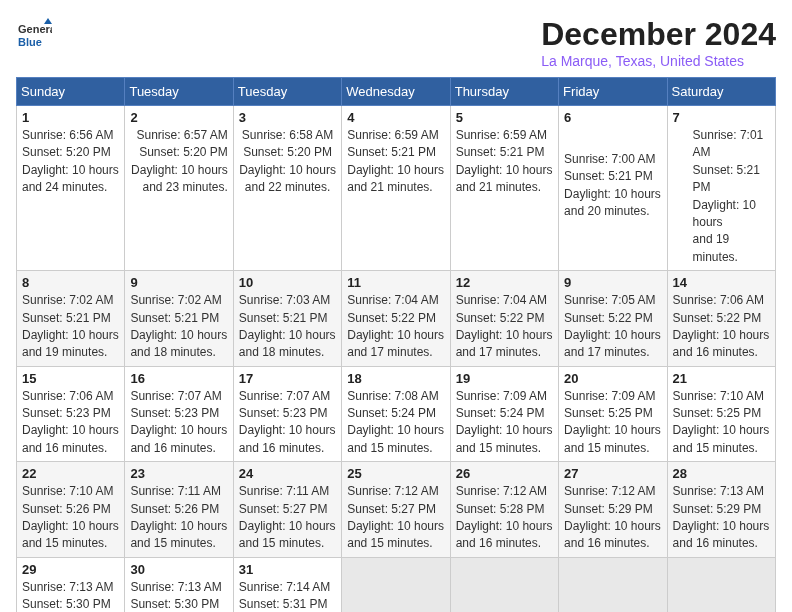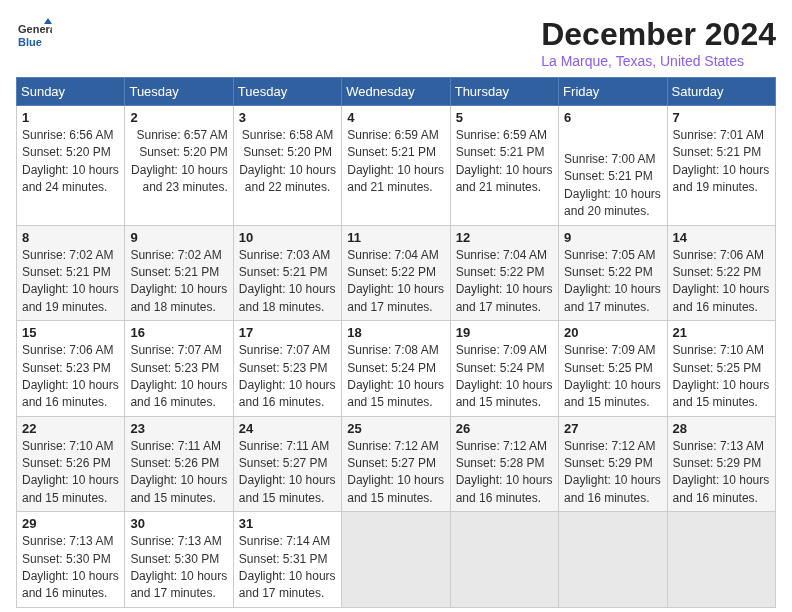--- a/index.html
+++ b/index.html
@@ -147,21 +147,21 @@
         </td>
         <td>
           <span class="day-number">6</span>
           <div class="day-info" style="white-space: pre-line; margin-top: 26px;">Sunrise: 7:00 AM
 Sunset: 5:21 PM
 Daylight: 10 hours
 and 20 minutes.</div>
         </td>
         <td>
           <span class="day-number">7</span>
-          <div class="day-info" style="white-space: pre-line;">Sunrise: 7:01 AM
+          <div class="day-info" style="white-space: pre-line; margin-left: 20px;">Sunrise: 7:01 AM
 Sunset: 5:21 PM
 Daylight: 10 hours
 and 19 minutes.</div>
         </td>
       </tr>
       <tr>
         <td>
           <span class="day-number">8</span>
           <div class="day-info" style="white-space: pre-line;">Sunrise: 7:02 AM
 Sunset: 5:21 PM

